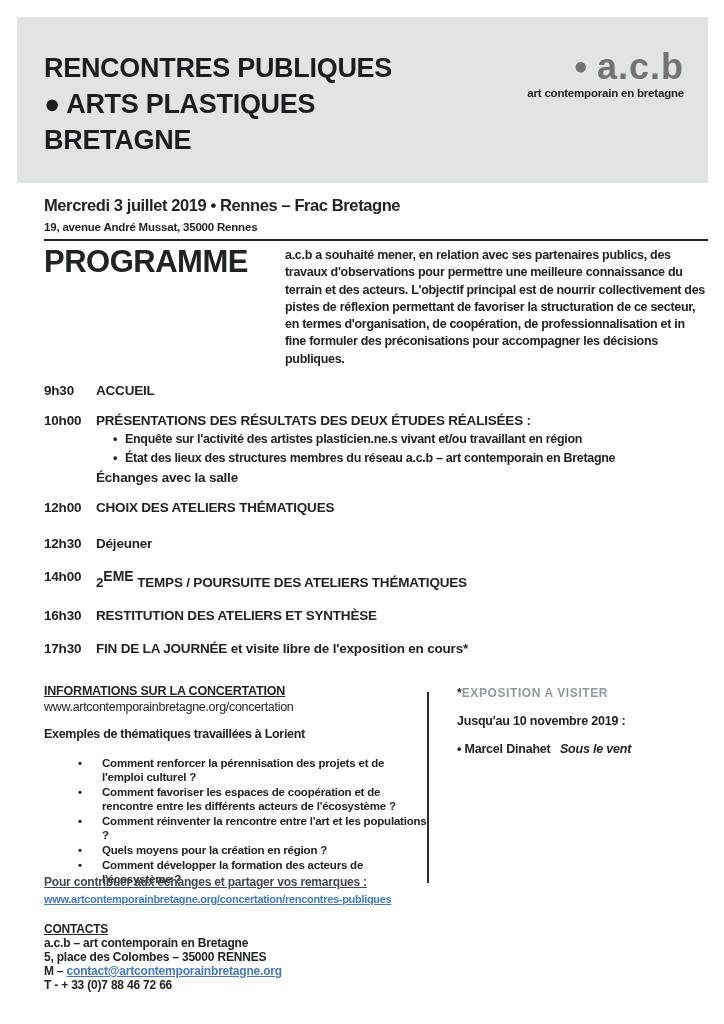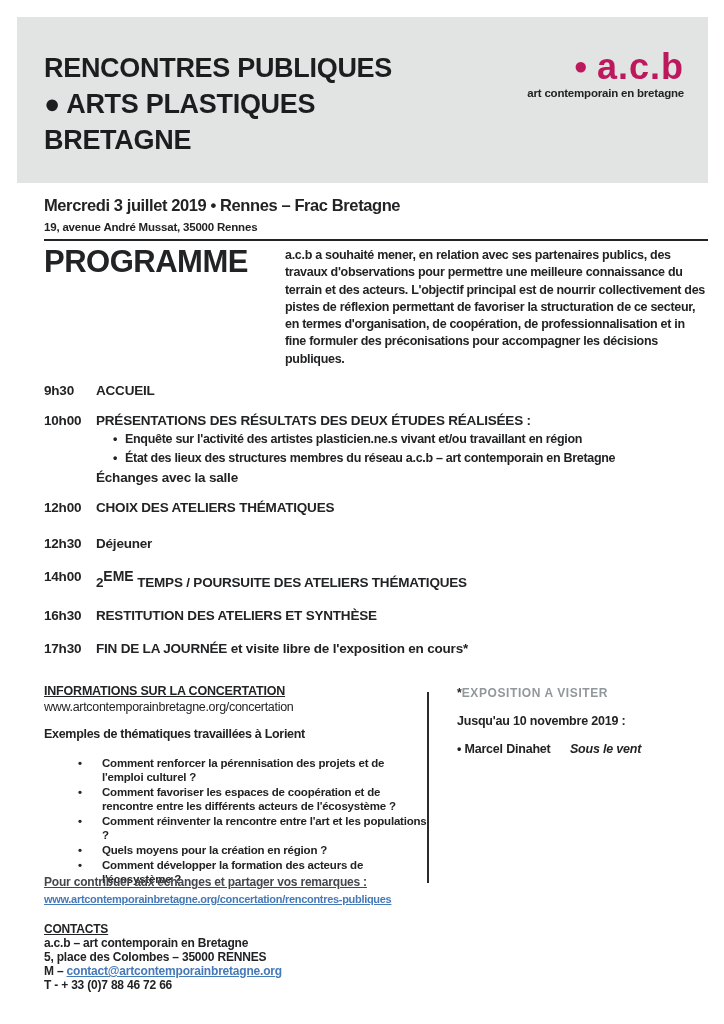--- a/index.html
+++ b/index.html
@@ -14,21 +14,21 @@
   }
 
   
   .header-box {
     position:absolute; left:17px; top:17px; width:691px; height:166px;
     background:#e2e3e3; padding:33px 22px 0 27px;
   }
   .main-title { font-size:27px; font-weight:700; line-height:36px; letter-spacing:-0.3px; color:#1c1d1f; }
   .subtitle { font-size:12.5px; font-weight:700; letter-spacing:-0.4px; margin-top:9px; color:#222325; }
   .logo { position:absolute; top:30px; right:24px; text-align:right; }
-  .logo-row { font-size:36px; font-weight:700; letter-spacing:1px; line-height:38px; color:#be185d; }
+  .logo-row { font-size:36px; font-weight:700; letter-spacing:1px; line-height:38px; color:#737373; }
   .logo-dot { font-size:24px; vertical-align:5px; margin-right:8px; }
   .logo-tag { font-size:11.5px; font-weight:700; letter-spacing:-0.2px; margin-top:1px; }
 
   
   .event-block { position:absolute; left:44px; top:194px; width:664px; }
   .dateline { font-size:16.5px; font-weight:700; letter-spacing:-0.4px; line-height:23px; }
   .address { font-size:11.5px; font-weight:700; letter-spacing:-0.2px; margin-top:4px; }
   .rule { border:none; border-top:2px solid #232426; margin-top:6px; }
 
   
@@ -64,21 +64,21 @@
   .contacts div { margin-top:0; }
   a.link { color:#4579b8; text-decoration:underline; cursor:pointer; }
 
   .divider { position:absolute; left:427px; top:692px; width:2px; height:191px; background:#2a2b2d; }
 
   .right-col { position:absolute; left:413px; top:5px; width:251px; }
   .expo-title { font-size:12px; font-weight:700; letter-spacing:0.6px; color:#91989b; }
   .expo-title .asterisk { color:#222325; letter-spacing:0; }
   .expo-until { font-size:12.5px; font-weight:700; letter-spacing:-0.2px; margin-top:14px; }
   .expo-item { font-size:12.5px; font-weight:700; letter-spacing:-0.2px; margin-top:14px; }
-  .expo-item .work { font-style:italic; margin-left:16px;text-align:right; }
+  .expo-item .work { font-style:italic; margin-left:6px;text-align:right; }
 </style>
 </head>
 <body>
 
 <div class="header-box">
   <div class="main-title">
     <div>RENCONTRES PUBLIQUES</div>
     <div>● ARTS PLASTIQUES</div>
     <div>BRETAGNE</div>
   </div>

